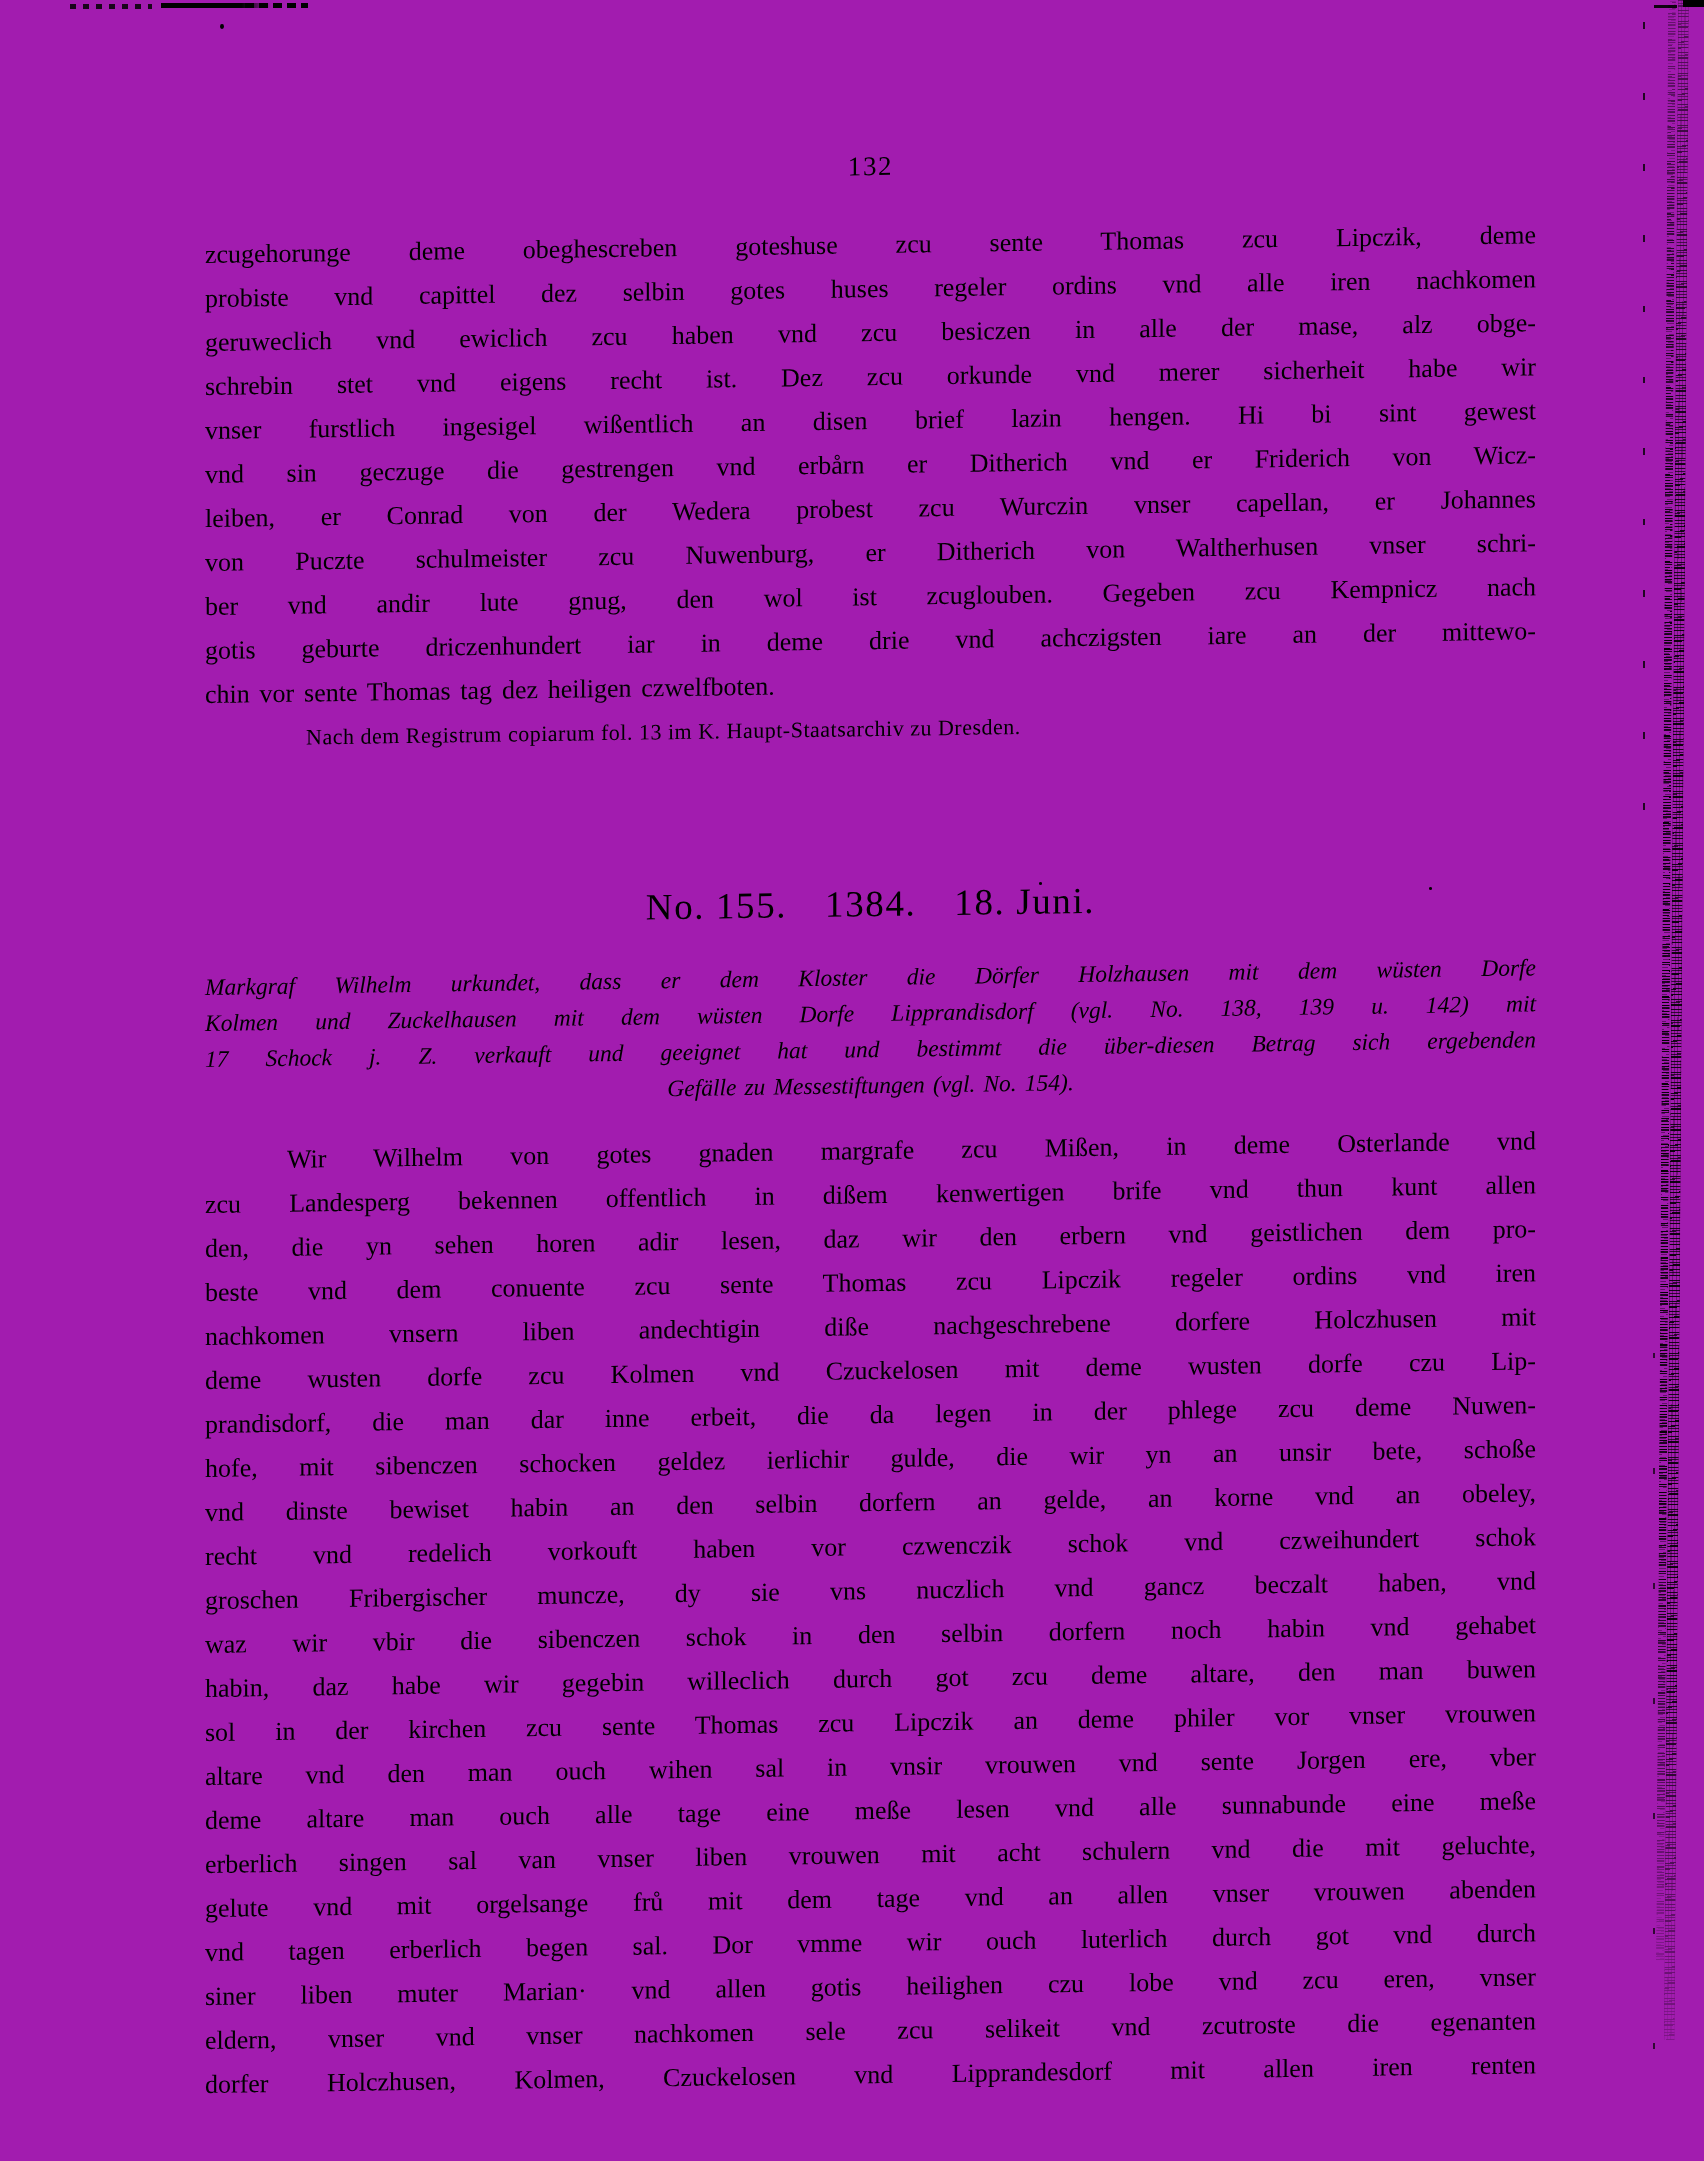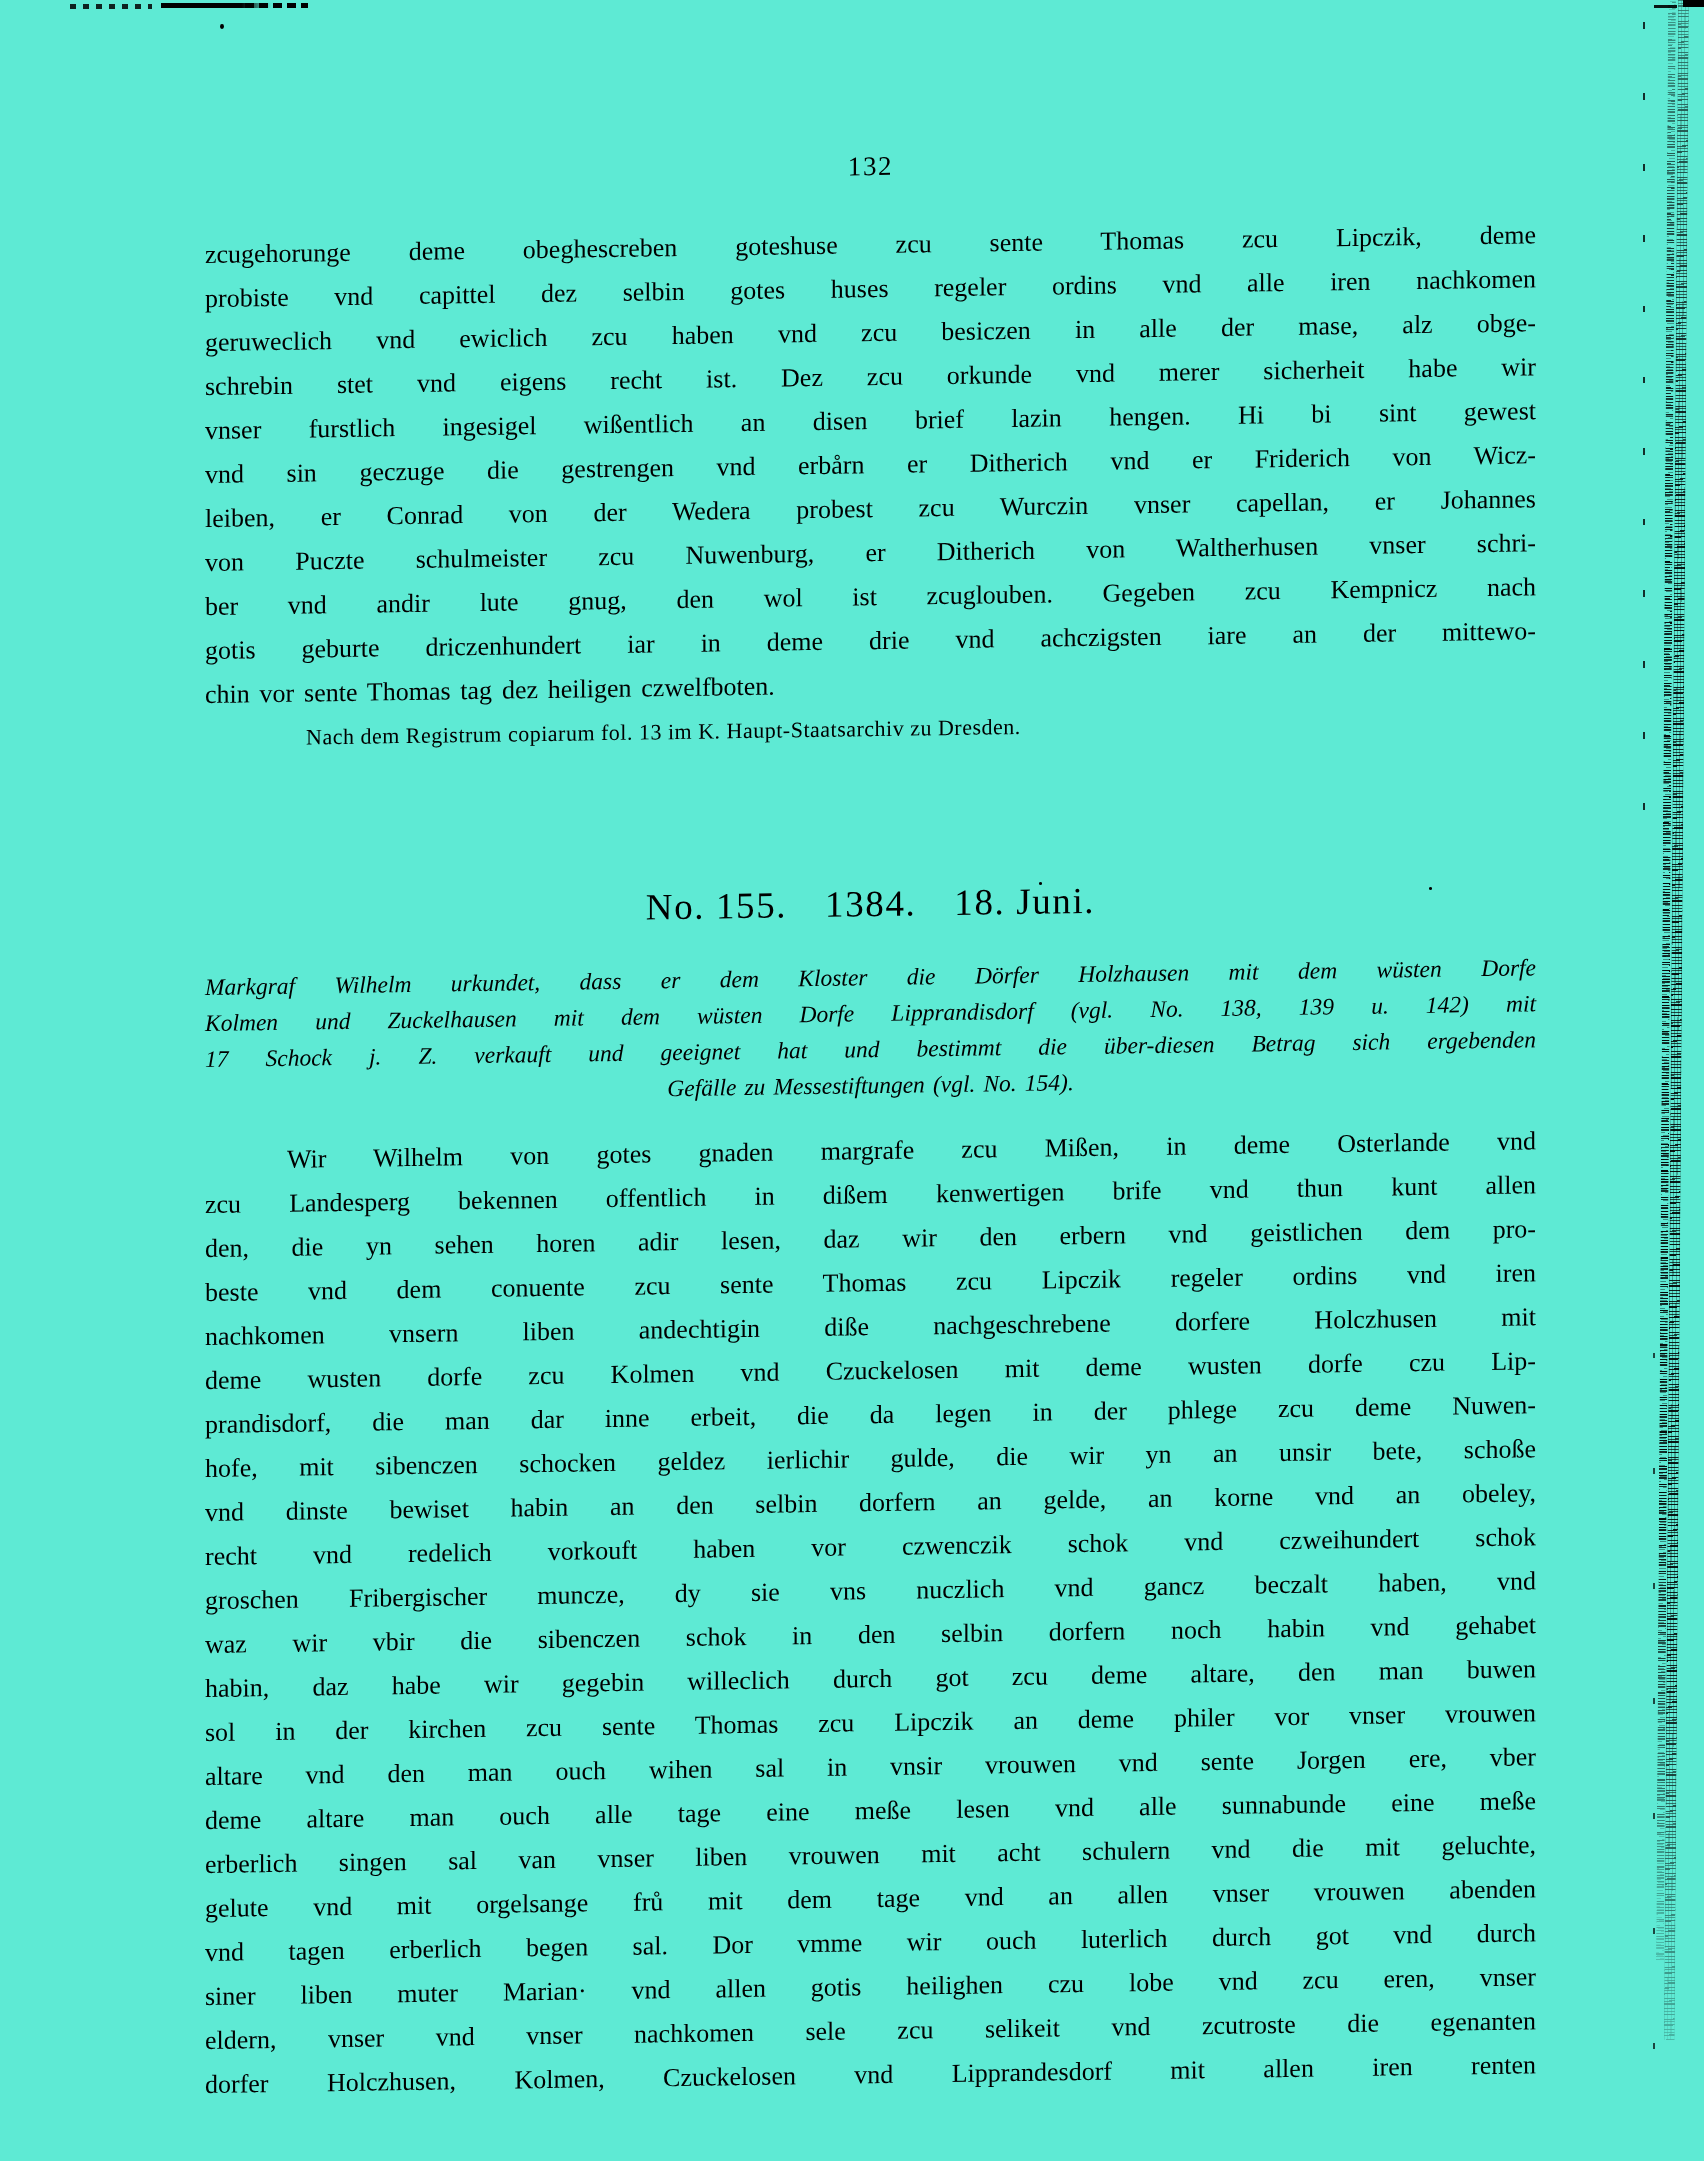--- a/index.html
+++ b/index.html
@@ -1,20 +1,20 @@
 <!DOCTYPE html>
 <html style="font-size:8.7px"><head>
 <meta charset="utf-8">
 <style>
   html, body { margin: 0; padding: 0; background: #e8e8e8; }
   .page {
     position: relative;
     width: 1705px;
     height: 2161px;
-    background: #5eead4;
+    background: #a21caf;
     overflow: hidden;
     font-family: "Liberation Serif", "DejaVu Serif", serif;
     color: #000;
   }
 
   
   .content {
     position: absolute;
     left: 205px;
     top: 0;

